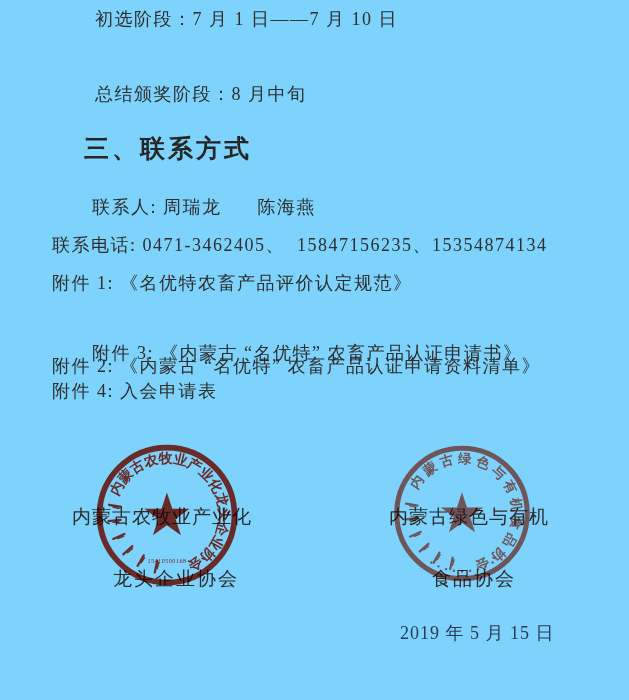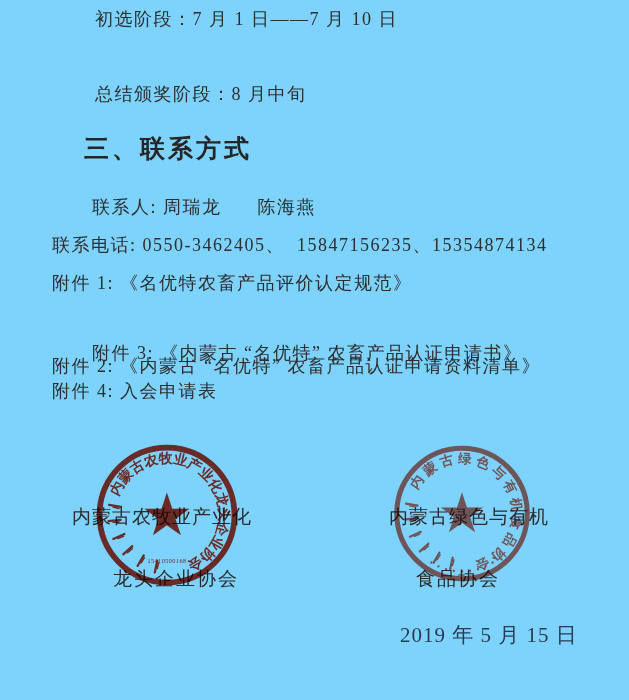--- a/index.html
+++ b/index.html
@@ -21,39 +21,39 @@
   .phone{top:234px;left:52px;}
   .att{left:52px;}
   .att-0{top:272px;}
   .att-1{top:311px;margin-top:44px;}
   .att-2{top:342px;margin-left:40px;}
   .att-3{top:380px;text-align:center;}
   .sig{position:absolute;white-space:pre;color:#2b2b2b;font-size:19px;letter-spacing:1px;}
   .sig-left-1{top:504px;left:72px;}
   .sig-left-2{top:566px;left:113px;letter-spacing:2px;}
   .sig-right-1{top:504px;left:389px;}
-  .sig-right-2{top:566px;left:416px;letter-spacing:2px;text-align:right;}
-  .date-line{top:621px;left:400px;position:absolute;white-space:pre;color:#2b3a52;font-size:21px;letter-spacing:1px;}
+  .sig-right-2{top:566px;left:432px;letter-spacing:2px;text-align:right;}
+  .date-line{top:621px;left:400px;position:absolute;white-space:pre;color:#2b3a52;font-size:18px;letter-spacing:1px;}
   .seal{position:absolute;mix-blend-mode:multiply;}
   .seal svg{display:block;width:100%;height:100%;}
   .seal-left{left:91px;top:439px;width:152px;height:152px;opacity:0.95;}
   .seal-right{left:387px;top:440px;width:150px;height:147px;opacity:0.88;}
 </style>
 </head>
 <body>
 
 <div class="page">
 
   <div class="line schedule-line sch-0">初选阶段：7 月 1 日——7 月 10 日</div>
   <div class="line schedule-line sch-2">总结颁奖阶段：8 月中旬</div>
 
   <div class="line heading">三、联系方式</div>
 
   <div class="line person">联系人: 周瑞龙      陈海燕</div>
-  <div class="line phone">联系电话: 0550-3462405、  15847156235、15354874134</div>
+  <div class="line phone">联系电话: 0471-3462405、  15847156235、15354874134</div>
 
   <div class="line att att-0">附件 1: 《名优特农畜产品评价认定规范》</div>
   <div class="line att att-1">附件 2: 《内蒙古 “名优特” 农畜产品认证申请资料清单》</div>
   <div class="line att att-2">附件 3: 《内蒙古 “名优特” 农畜产品认证申请书》</div>
   <div class="line att att-3">附件 4: 入会申请表</div>
 
   <div class="sig sig-left-1">内蒙古农牧业产业化</div>
   <div class="sig sig-left-2">龙头企业协会</div>
   <div class="sig sig-right-1">内蒙古绿色与有机</div>
   <div class="sig sig-right-2">食品协会</div>

